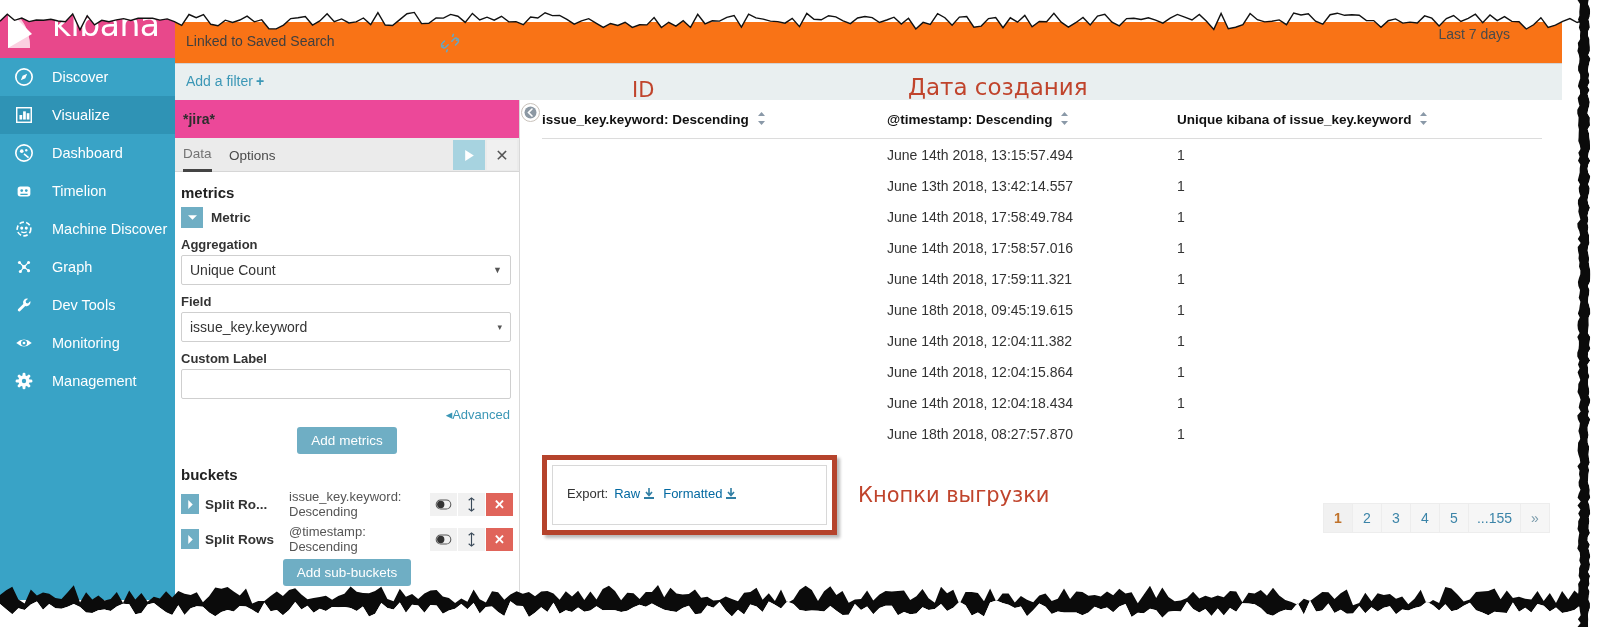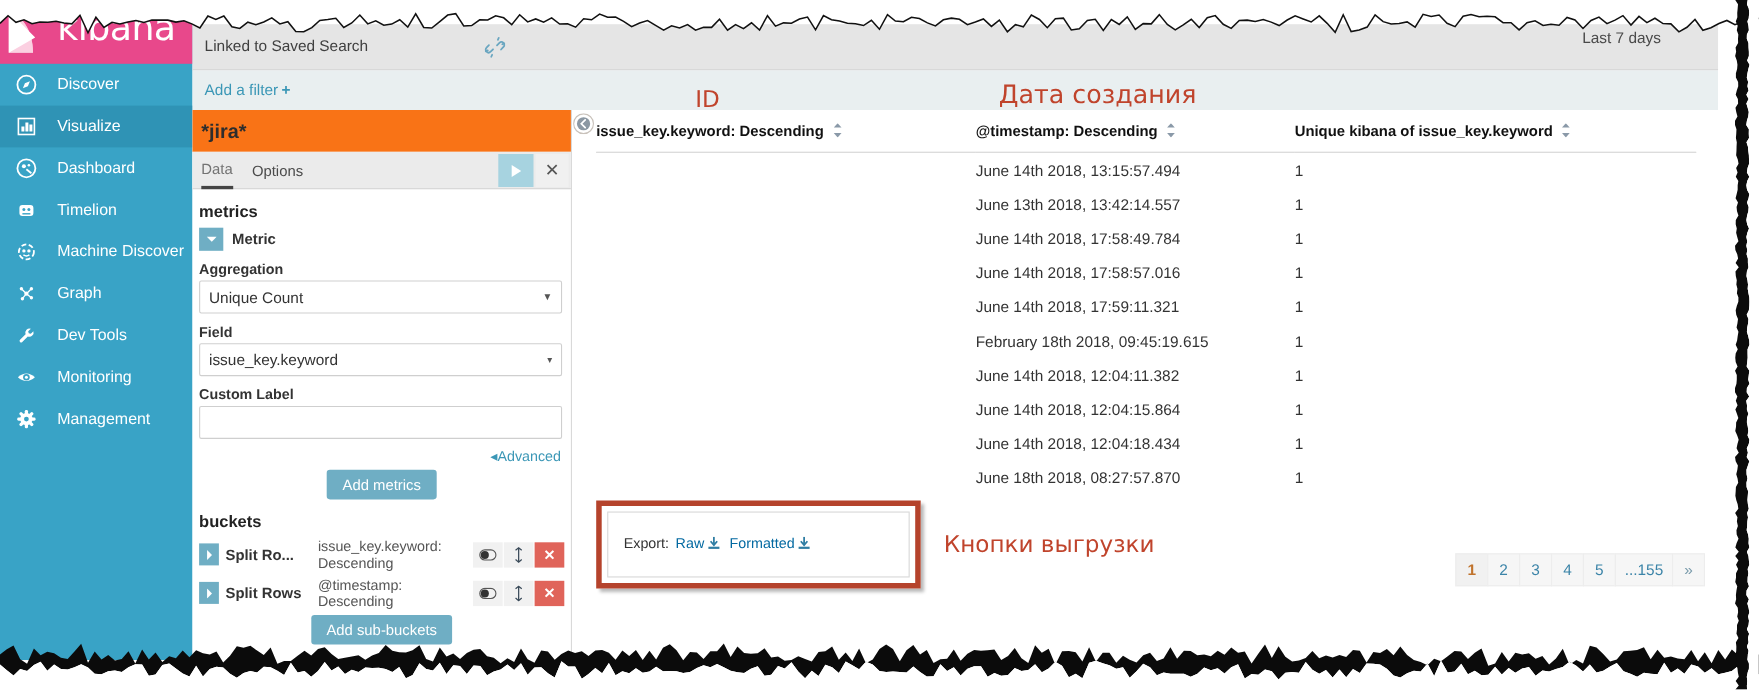--- a/index.html
+++ b/index.html
@@ -63,21 +63,21 @@
     display: flex; align-items: center; justify-content: flex-start;
     margin-right: 12px; flex: 0 0 auto;
   }
   .nav-icon svg { display: block; }
   .nav-label { white-space: nowrap; }
 
   
   #saved-search-bar {
     position: absolute; top: 22px; left: 175px;
     width: 1387px; height: 42px;
-    background: #e5e5e5;
+    background: #f97316;
     border-bottom: 1px solid #d3d3d3;
   }
   #saved-search-label {
     position: absolute; left: 11px; top: 11px;
     font-size: 14px; color: #3f3f3f;
   }
   #unlink-icon {
     position: absolute; left: 265px; top: 11px;
     width: 20px; height: 20px;
   }
@@ -93,23 +93,23 @@
   #add-filter .plus { font-weight: bold; margin-left: 3px; }
 
   
   #editor {
     position: absolute; top: 100px; left: 175px;
     width: 345px; height: 500px;
     background: #ffffff;
     border-right: 1px solid #d9d9d9;
   }
   #vis-title {
-    height: 38px; background: #f97316;
+    height: 38px; background: #ec4899;
     display: flex; align-items: center; padding-left: 8px;
-    font-size: 18px; font-weight: bold; color: #2d2d2d;
+    font-size: 14px; font-weight: bold; color: #2d2d2d;
   }
   #editor-tabs {
     height: 34px; background: #ebebeb;
     position: relative; border-bottom: 1px solid #d6d6d6;
   }
   .etab {
     position: absolute; top: 0; height: 34px;
     display: flex; align-items: center;
     font-size: 13.5px; color: #4a4a4a; cursor: pointer;
   }
@@ -605,21 +605,21 @@
               <td class="col-ts">June 14th 2018, 17:58:57.016</td>
               <td class="col-cnt">1</td>
             </tr>
             <tr>
               <td class="col-id cell-id">I3384</td>
               <td class="col-ts">June 14th 2018, 17:59:11.321</td>
               <td class="col-cnt">1</td>
             </tr>
             <tr>
               <td class="col-id cell-id">I3666</td>
-              <td class="col-ts">February 18th 2018, 09:45:19.615</td>
+              <td class="col-ts">June 18th 2018, 09:45:19.615</td>
               <td class="col-cnt">1</td>
             </tr>
             <tr>
               <td class="col-id cell-id">I3738</td>
               <td class="col-ts">June 14th 2018, 12:04:11.382</td>
               <td class="col-cnt">1</td>
             </tr>
             <tr>
               <td class="col-id cell-id">I3738</td>
               <td class="col-ts">June 14th 2018, 12:04:15.864</td>

